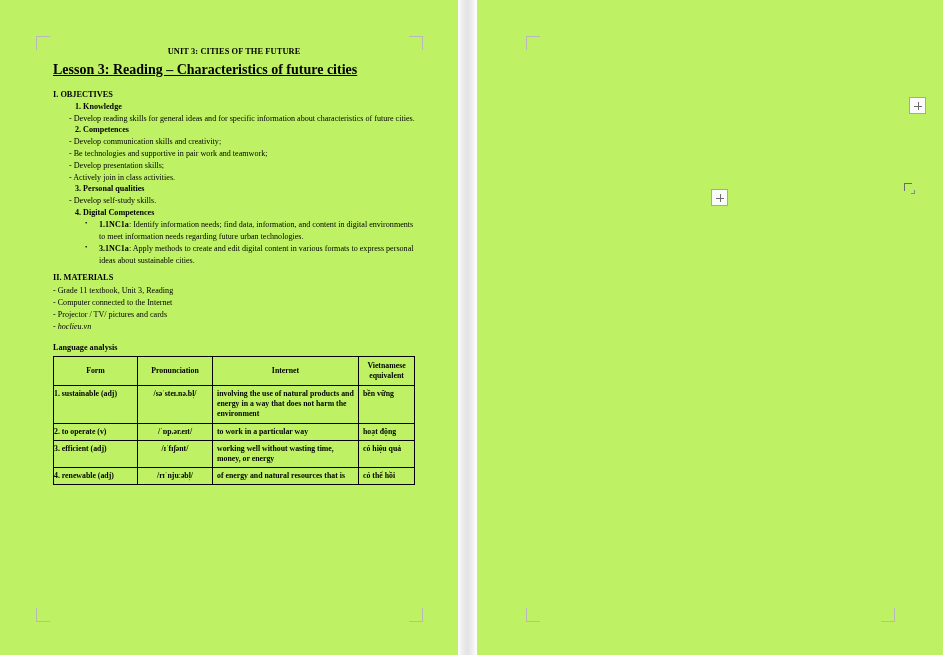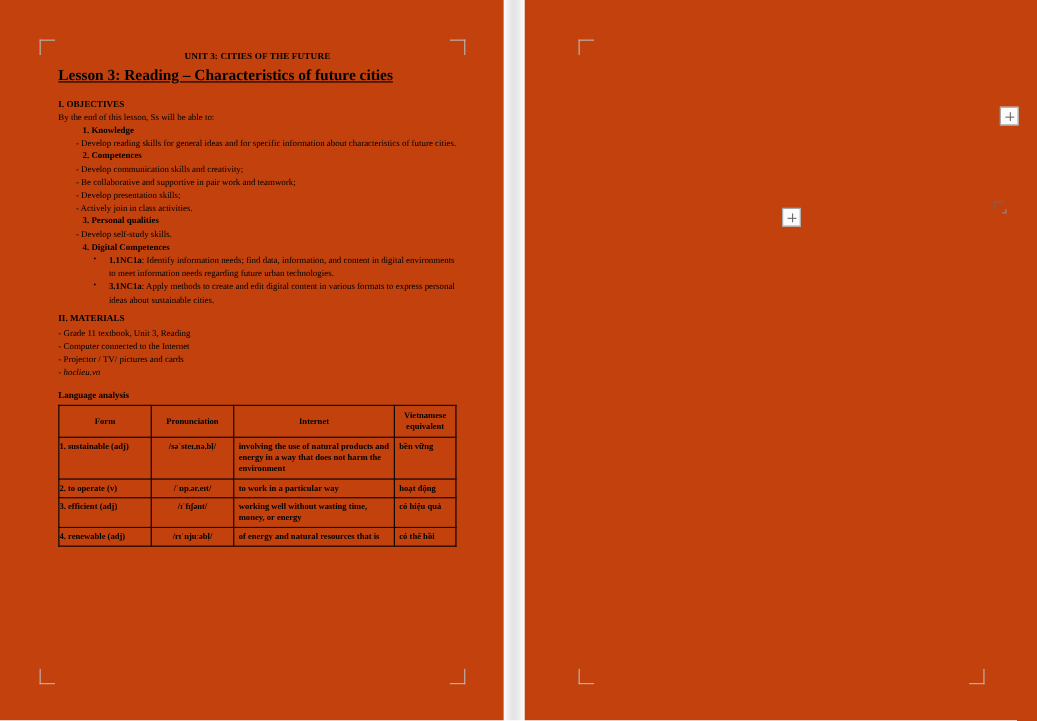--- a/index.html
+++ b/index.html
@@ -19,21 +19,21 @@
   
   .spread {
     position: absolute;
     inset: 0;
     display: block;
   }
 
   .page {
     position: absolute;
     top: 0;
-    background: #c2410c;
+    background: #bef264;
     overflow: hidden;
   }
   .page-left  { left: 0;    width: 458px; height: 655px; }
   .page-right { left: 477px; width: 466px; height: 655px; }
 
   
   .gutter {
     position: absolute;
     top: 0;
     left: 458px;
@@ -203,28 +203,27 @@
     <div class="crop tr" style="left:409px; top:36px;"></div>
     <div class="crop bl" style="left:36px; top:608px;"></div>
     <div class="crop br" style="left:409px; top:608px;"></div>
 
     <div class="doc doc-left">
 
       <div class="title-line">UNIT 3: CITIES OF THE FUTURE</div>
       <div class="subtitle-line">Lesson 3: Reading – Characteristics of future cities</div>
 
       <div class="h-sec">I. OBJECTIVES</div>
-      <div class="line">By the end of this lesson, Ss will be able to:</div>
 
       <div class="ind-h">1. Knowledge</div>
       <div class="ind-t line">- Develop reading skills for general ideas and for specific information about characteristics of future cities.</div>
 
       <div class="ind-h">2. Competences</div>
       <div class="ind-t line">- Develop communication skills and creativity;</div>
-      <div class="ind-t line">- Be collaborative and supportive in pair work and teamwork;</div>
+      <div class="ind-t line">- Be technologies and supportive in pair work and teamwork;</div>
       <div class="ind-t line">- Develop presentation skills;</div>
       <div class="ind-t line">- Actively join in class activities.</div>
 
       <div class="ind-h">3. Personal qualities</div>
       <div class="ind-t line">- Develop self-study skills.</div>
 
       <div class="ind-h">4. Digital Competences</div>
       <ul class="bullets">
         <li><span class="b">1.1NC1a</span><span>: Identify information needs; find data, information, and content in digital environments to meet information needs regarding future urban technologies.</span></li>
         <li><span class="b">3.1NC1a</span><span>: Apply methods to create and edit digital content in various formats to express personal ideas about sustainable cities.</span></li>

